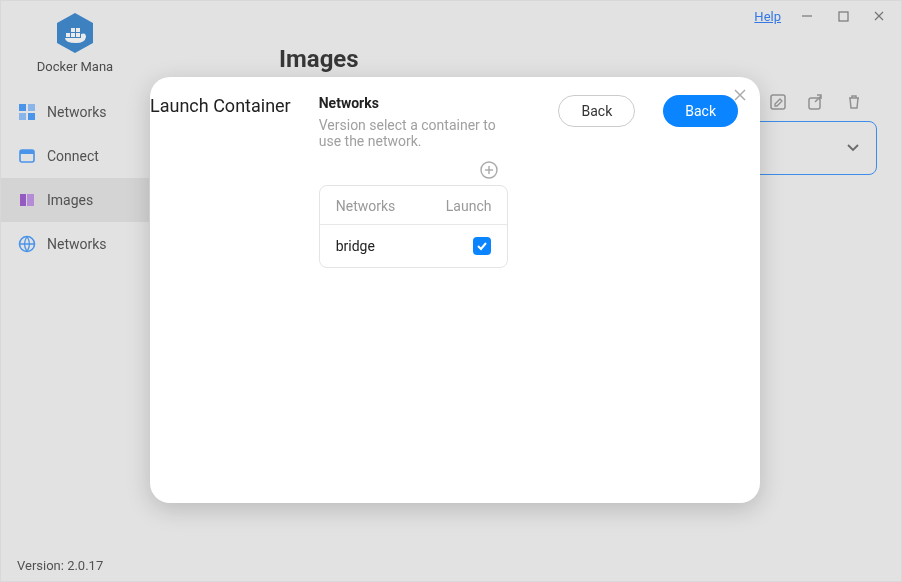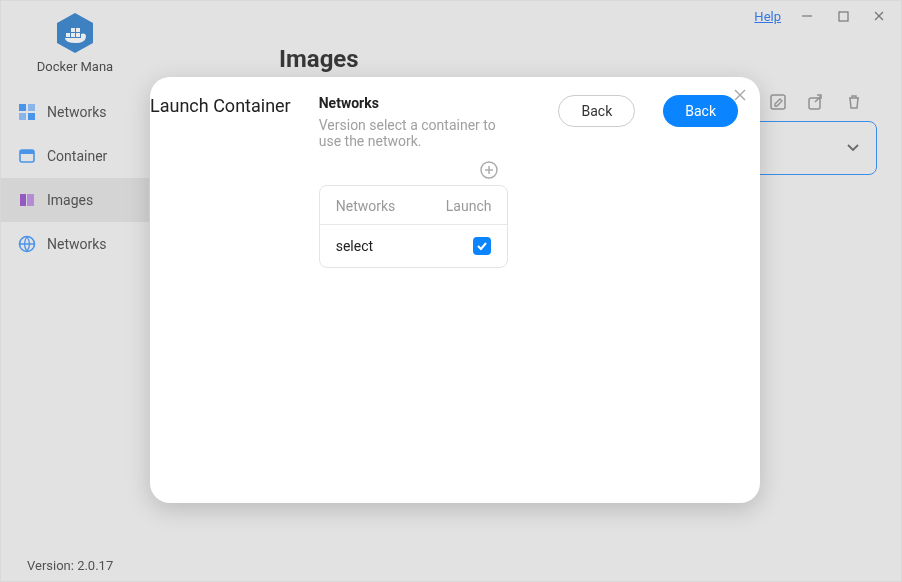--- a/index.html
+++ b/index.html
@@ -12,21 +12,21 @@
     
     
     .sidebar { position: absolute; left: 0; top: 0; width: 148px; height: 560px; padding-top: 6px; }
     .brand { display: flex; flex-direction: column; align-items: center; padding: 4px 0 6px 0; }
     .brand-logo { width: 44px; height: 44px; }
     .brand-name { font-size: 13px; color: #2b2b2b; margin-top: 4px; }
     .nav { margin-top: 10px; }
     .nav-item { height: 44px; display: flex; align-items: center; padding-left: 16px; font-size: 14px; color: #333; cursor: pointer; }
     .nav-item.active { background: #e2e2e2; }
     .nav-icon { width: 20px; height: 20px; margin-right: 10px; display: inline-flex; align-items: center; justify-content: center; }
-    .version { position: absolute; left: 26px; bottom: 8px; font-size: 13px; color: #333; }
+    .version { position: absolute; left: 16px; bottom: 8px; font-size: 13px; color: #333; }
     
     
     .main { position: absolute; left: 148px; top: 30px; right: 0; bottom: 0; padding: 14px 24px; }
     .page-title { font-size: 24px; font-weight: 700; color: #111; margin-left: 106px; margin-bottom: 20px; }
     .toolbar { display: flex; justify-content: flex-end; gap: 18px; padding-right: 12px; margin-bottom: 8px; }
     .toolbar-btn { width: 20px; height: 20px; color: #7b7b7b; }
     .panel { border: 1.5px solid #1683ff; border-radius: 8px; height: 54px; display: flex; align-items: center; justify-content: flex-end; padding-right: 16px; }
     
     
     .overlay { position: absolute; inset: 0; background: rgba(170,170,170,0.25); }
@@ -103,21 +103,21 @@
         </span>
       <span>Networks</span>
     </div>
     <div class="nav-item">
       <span class="nav-icon">
           <svg width="18" height="18">
             <rect x="2" y="3" width="14" height="12" rx="2" fill="none" stroke="#2a8cff" stroke-width="1.6"></rect>
             <rect x="2" y="3" width="14" height="4" fill="#2a8cff"></rect>
           </svg>
         </span>
-      <span>Container</span>
+      <span>Connect</span>
     </div>
     <div class="nav-item active">
       <span class="nav-icon">
           <svg width="18" height="18">
             <rect x="2" y="3" width="6" height="12" fill="#8b3fc9"></rect>
             <rect x="9" y="3" width="7" height="12" fill="#b97fe6"></rect>
           </svg>
         </span>
       <span>Images</span>
     </div>
@@ -183,21 +183,21 @@
             <line x1="5" y1="9" x2="13" y2="9" stroke="#aaa" stroke-width="1.4"></line>
           </svg>
       </span>
     </div>
     <div class="net-table">
       <div class="net-head">
         <span>Networks</span>
         <span>Launch</span>
       </div>
       <div class="net-row">
-        <span>select</span>
+        <span>bridge</span>
         <span class="checkbox checked">
           <svg width="12" height="12">
               <path d="M2 6 l3 3 l5 -6" fill="none" stroke="#fff" stroke-width="2"></path>
             </svg>
         </span>
       </div>
     </div>
   </div>
   <div class="modal-footer">
     <button class="btn btn-secondary">Back</button>

